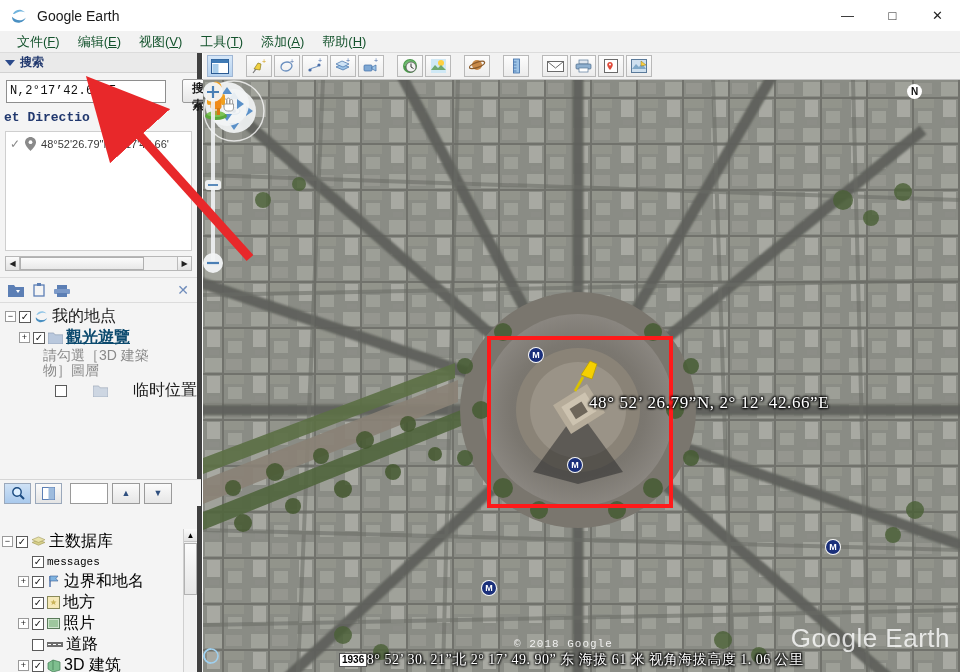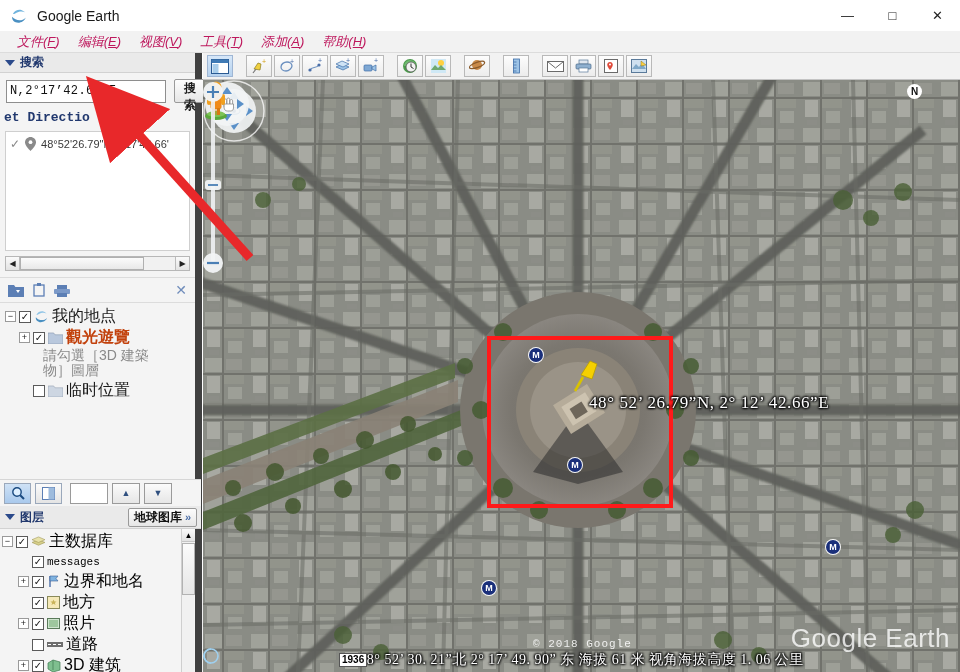--- a/index.html
+++ b/index.html
@@ -23,38 +23,38 @@
     width: 45px; height: 31px; display: flex; align-items: center; justify-content: center;
     font-size: 13px; color: #222; background: #fff;
   }
 
   
   .menubar {
     position: absolute; top: 31px; left: 0; width: 960px; height: 22px;
     background: #f2f2f2; display: flex; align-items: center; padding-left: 8px;
     border-bottom: 1px solid #dcdcdc;
   }
-  .menu-item { font-size: 13px; color: #be185d; padding: 2px 9px; white-space: nowrap; font-style: italic; }
+  .menu-item { font-size: 13px; color: #14532d; padding: 2px 9px; white-space: nowrap; }
   .mnem { text-decoration: underline; }
 
   
   .sidebar {
     position: absolute; top: 53px; left: 0; width: 202px; height: 619px;
-    background: #f4f4f4; border-right: 7px solid #404040;
+    background: #f4f4f4; border-right: 5px solid #404040;
   }
   .panel-head {
     height: 20px; background: #eaeaea; border-bottom: 1px solid #d2d2d2;
     display: flex; align-items: center; padding-left: 5px; gap: 5px;
   }
   .tri { width: 0; height: 0; border-left: 5px solid transparent; border-right: 5px solid transparent;
          border-top: 6px solid #2b4a8b; }
   .panel-title { font-size: 12px; font-weight: bold; color: #21386e; }
 
   
-  .search-row { display: flex; align-items: center; padding: 6px 6px 4px 6px; gap: 8px; background:#f4f4f4; }
+  .search-row { display: flex; align-items: center; padding: 6px 6px 4px 6px; gap: 16px; background:#f4f4f4; }
   .search-input {
     flex: 1; height: 23px; border: 1px solid #8e8e8e; background: #fff;
     font-family: "Liberation Mono", monospace; font-size: 12px; color: #111; padding: 0 3px;
     letter-spacing: 0.4px;
   }
   .search-btn {
     height: 24px; padding: 0 9px; border: 1px solid #9a9a9a; border-radius: 2px;
     background: linear-gradient(#fdfdfd,#e6e6e6); font-size: 12px; font-weight: bold; color: #1a1a1a;
   }
   .search-tabs { display: flex; align-items: center; gap: 12px; padding: 1px 6px 3px 4px; }
@@ -80,21 +80,21 @@
 
   
   .tree { padding: 3px 0 0 3px; font-size: 12px; color: #1a1a1a; background: #f4f4f4; }
   .t-row { display: flex; align-items: center; gap: 3px; min-height: 19px; padding-left: 2px; }
   .expander { width: 11px; height: 11px; border: 1px solid #9a9a9a; background: #fff;
               font-size: 9px; line-height: 9px; text-align: center; color: #222; }
   .spacer11 { width: 11px; }
   .cb { width: 12px; height: 12px; border: 1px solid #5a5a5a; background: #fff;
         display: inline-flex; align-items: center; justify-content: center; font-size: 10px; color: #111; }
   .t-label { font-size: 16px; white-space: nowrap; }
-  .t-label.link { color: #c2410c; font-weight: bold; }
+  .t-label.link { color: #0c4a6e; text-decoration: underline; font-weight: bold; }
   .t-note { font-size: 14px; color: #8a8a8a; line-height: 15px; padding-left: 40px; max-width: 165px; }
 
   
   .layer-tools { position: absolute; left: 0; top: 426px; width: 201px; height: 27px;
                  display: flex; align-items: center; gap: 4px; padding: 0 4px;
                  border-top: 1px solid #d6d6d6; background: #f4f4f4; }
   .lt-btn { width: 27px; height: 21px; border: 1px solid #9aa8bb; display: flex; align-items: center; justify-content: center; }
   .lt-btn.on { background: linear-gradient(#cfe2f6,#a9c9ec); }
   .lt-btn.off { background: linear-gradient(#fbfbfb,#e4e4e4); }
   .lt-field { width: 38px; height: 21px; border: 1px solid #9a9a9a; background: #fff; margin-left: 4px; }
@@ -128,21 +128,21 @@
 
   .viewport { position: absolute; top: 27px; left: 0; width: 757px; height: 592px; overflow: hidden;
               background: #6d6f68; }
   .viewport svg { position: absolute; top: 0; left: 0; }
 
   .coord-label { position: absolute; font-family: "Liberation Serif", serif; font-size: 17px; color: #fff;
                  text-shadow: 1px 1px 2px #000, -1px 1px 2px #000, 1px -1px 2px #000, -1px -1px 2px #000;
                  white-space: nowrap; letter-spacing: 0.6px; }
   .watermark { position: absolute; right: 10px; bottom: 18px; font-family: "Liberation Sans", sans-serif;
                font-size: 26px; color: rgba(255,255,255,0.78); letter-spacing: 0.5px; }
-  .attrib { position: absolute; left: 330px; bottom: 22px; font-family: "Liberation Mono", monospace;
+  .attrib { position: absolute; left: 311px; bottom: 22px; font-family: "Liberation Mono", monospace;
             font-size: 11px; color: rgba(255,255,255,0.85); letter-spacing: 1px; }
   .statusbar { position: absolute; left: 0; bottom: 0; width: 757px; height: 24px;
                display: flex; align-items: center; justify-content: center; gap: 0; }
   .status-text { font-family: "Liberation Serif", serif; font-size: 14px; color: #fff;
                  text-shadow: 1px 1px 2px #000, -1px 1px 2px #000, 1px -1px 2px #000, -1px -1px 2px #000;
                  white-space: nowrap; letter-spacing: 0.5px; }
   .tip-1943 { position: absolute; left: 136px; bottom: 5px; background: #fff; border: 1px solid #555;
               font-family: "Liberation Sans", sans-serif; font-size: 10px; font-weight: bold;
               color: #000; padding: 0 2px; line-height: 12px; }
   .nav-compass { position: absolute; right: 14px; top: 17px; width: 62px; height: 62px; }
@@ -243,21 +243,21 @@
       </div>
       <div class="t-row" style="padding-left:16px;">
         <span class="expander">+</span>
         <span class="cb">✓</span>
         <svg width="15" height="12" viewBox="0 0 16 13">
           <path d="M0 1h6l1.4 2H16v10H0z" fill="#b9c8dd" stroke="#7f90a8" stroke-width="0.6"></path>
         </svg>
         <span class="t-label link">觀光遊覽</span>
       </div>
       <div class="t-note">請勾選［3D 建築物］圖層</div>
-      <div class="t-row" style="padding-left:16px; margin-top:2px;">
+      <div class="t-row" style="padding-left:16px; margin-top:2px;justify-content:space-between;">
         <span class="spacer11"></span>
         <span class="cb"></span>
         <svg width="15" height="12" viewBox="0 0 16 13">
           <path d="M0 1h6l1.4 2H16v10H0z" fill="#cdd6e2" stroke="#8f9cae" stroke-width="0.6"></path>
         </svg>
         <span class="t-label">临时位置</span>
       </div>
     </div>
 
     <div class="layer-tools">
@@ -271,28 +271,20 @@
         <svg width="13" height="13" viewBox="0 0 13 13">
             <rect x="0.5" y="0.5" width="12" height="12" fill="#fff" stroke="#5c7fb5"></rect>
             <rect x="6.5" y="0.5" width="6" height="12" fill="#9dbbdd"></rect>
           </svg>
       </span>
       <span class="lt-field"></span>
       <span class="lt-sq">▲</span>
       <span class="lt-sq">▼</span>
     </div>
 
-    <div class="layers-head">
-      <span class="tri"></span>
-      <span class="panel-title">图层</span>
-      <span class="gallery-btn">
-        <span>地球图库</span>
-        <span class="gallery-chev">»</span>
-      </span>
-    </div>
 
     <div class="layers-tree">
       <div class="t-row">
         <span class="expander">−</span>
         <span class="cb">✓</span>
         <svg width="15" height="12" viewBox="0 0 16 13">
           <path d="M1 7l7-3 7 3-7 3z" fill="#d6cf8a" stroke="#9a9150" stroke-width="0.6"></path>
           <path d="M1 4l7-3 7 3-7 3z" fill="#e8e2a8" stroke="#9a9150" stroke-width="0.6"></path>
         </svg>
         <span class="t-label">主数据库</span>

